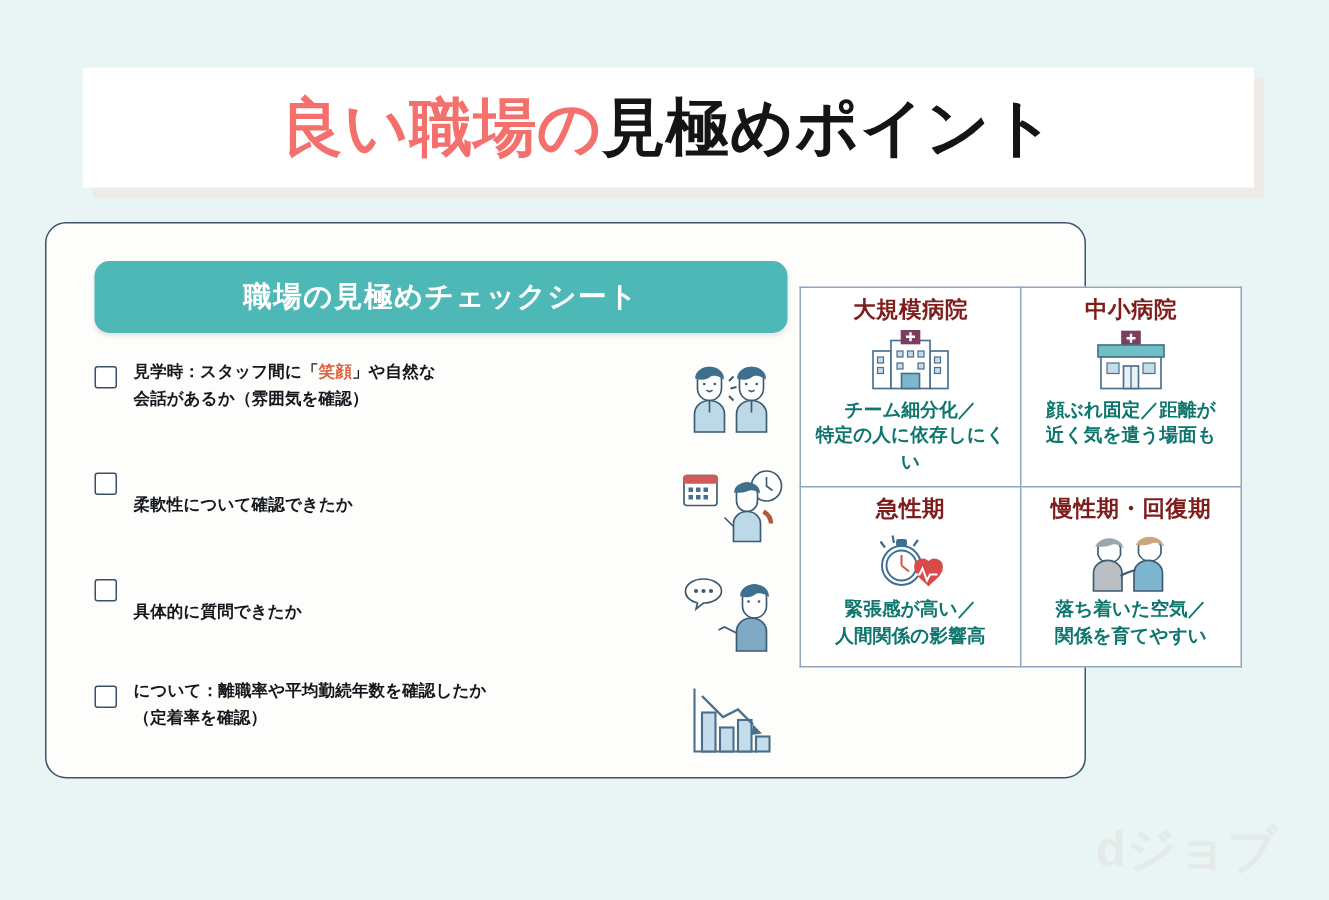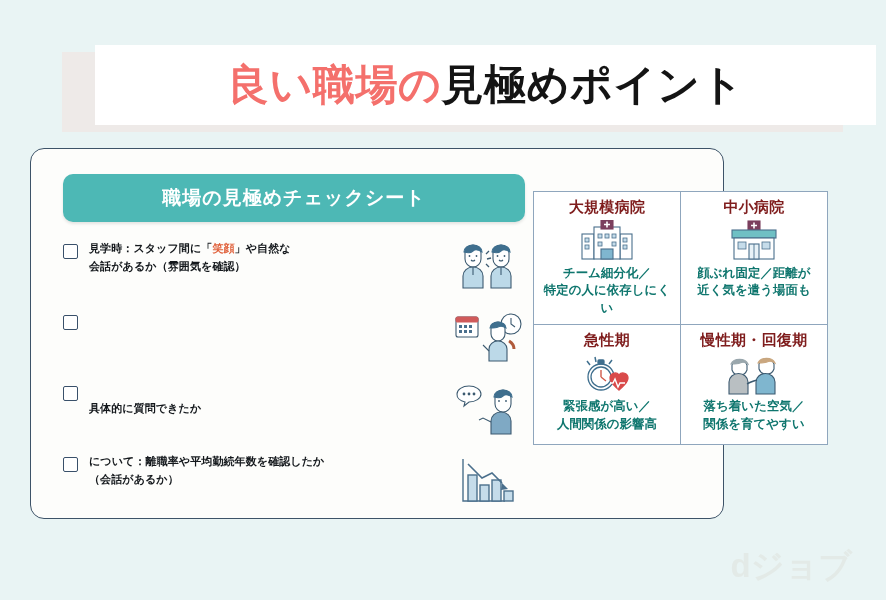--- a/index.html
+++ b/index.html
@@ -23,21 +23,20 @@
     background: #eeeae8;
   }
   .title-bar {
     position: absolute;
     left: 55px; top: 45px;
     width: 781px; height: 80px;
     background: #ffffff;
     display: flex;
     align-items: center;
     justify-content: center;
-    margin-left: 40px;
   }
   .title-text {
     font-size: 42px;
     font-weight: bold;
     letter-spacing: 0.5px;
     white-space: nowrap;
     line-height: 1;
   }
   .title-accent { color: #f4706c; }
   .title-main { color: #141414; }
@@ -210,20 +209,21 @@
                 <path d="M33 14 l3 -3 M34 19 l4 -1 M33 24 l3 3" stroke="#3c5a70" stroke-width="1.3"></path>
               </g>
             </svg>
           </div>
         </div>
 
         <div class="check-row">
           <div class="cb"></div>
           <div class="row-text">
             <br>
+            <span>柔軟性について確認できたか</span>
           </div>
           <div class="row-art">
             <svg width="72" height="56" viewBox="0 0 72 56">
               <g stroke="#3c5a70" stroke-width="1.1" fill="none">
                 <rect x="3" y="6" width="22" height="20" rx="2" fill="#fff"></rect>
                 <rect x="3" y="6" width="22" height="5" rx="2" fill="#d05a5a" stroke="#d05a5a"></rect>
                 <g fill="#4a6f8c" stroke="none">
                   <rect x="6" y="14" width="3" height="3"></rect>
                     <rect x="11" y="14" width="3" height="3"></rect>
                   <rect x="16" y="14" width="3" height="3"></rect>
@@ -266,21 +266,21 @@
                 <path d="M38 40 l-8 -4 l-4 2"></path>
               </g>
             </svg>
           </div>
         </div>
 
         <div class="check-row">
           <div class="cb"></div>
           <div class="row-text">
             <span>について：離職率や平均勤続年数を確認したか</span><br>
-            <span>（会話があるか）</span>
+            <span>（定着率を確認）</span>
           </div>
           <div class="row-art">
             <svg width="72" height="56" viewBox="0 0 72 56">
               <g stroke="#4a6f8c" stroke-width="1.4" fill="none">
                 <path d="M10 6 v42 h42"></path>
                 <rect x="15" y="22" width="9" height="26" fill="#c5dcea"></rect>
                 <rect x="27" y="32" width="9" height="16" fill="#c5dcea"></rect>
                 <rect x="39" y="27" width="9" height="21" fill="#c5dcea"></rect>
                 <rect x="51" y="38" width="9" height="10" fill="#c5dcea"></rect>
                 <path d="M15 11 l14 14 l10 -5 l10 10" stroke-width="1.6"></path>

